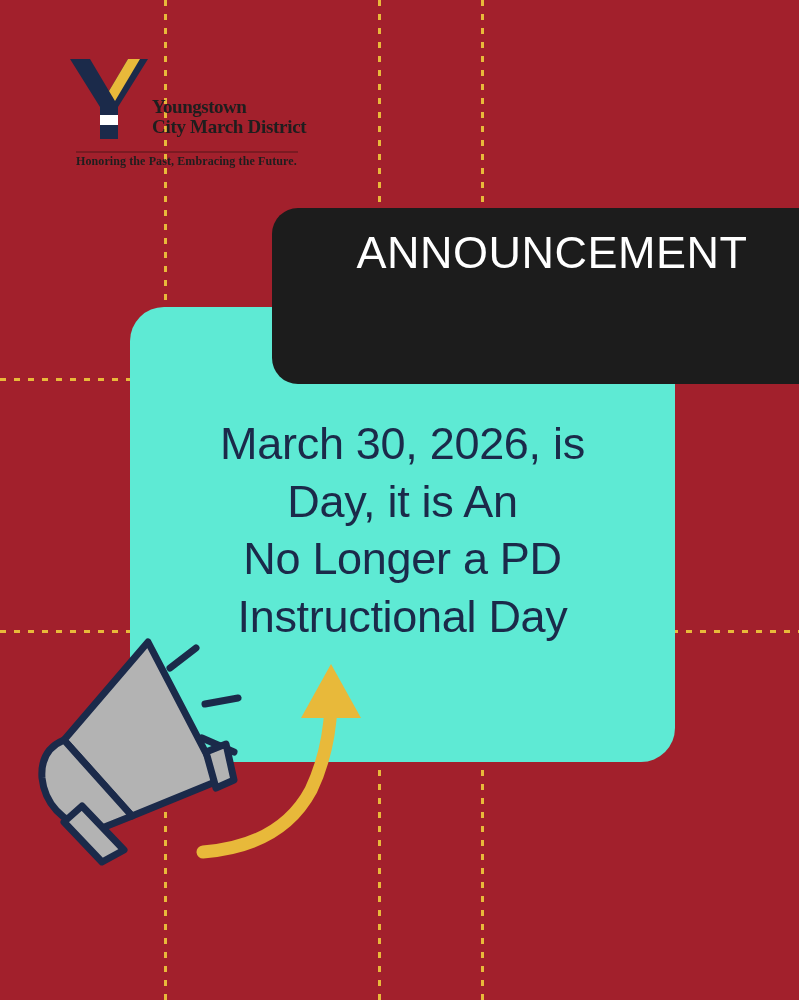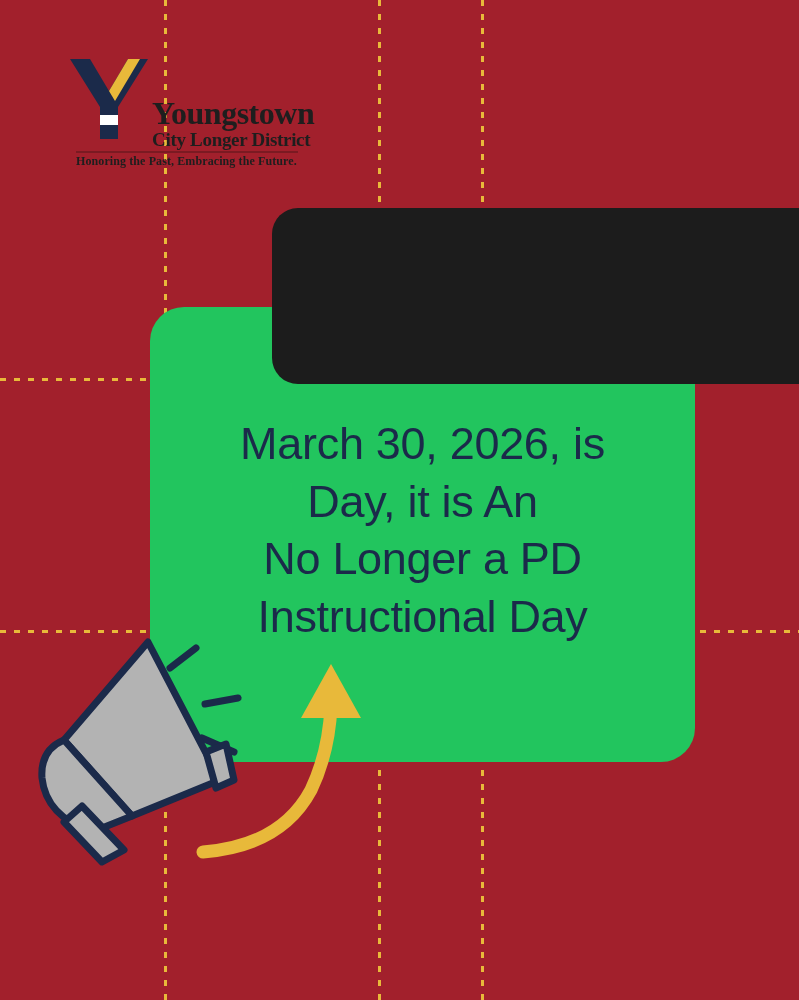--- a/index.html
+++ b/index.html
@@ -59,21 +59,21 @@
   }
   .logo-text {
     position: absolute;
     left: 84px;
     top: 42px;
     width: 230px;
   }
   .logo-line1 {
     font-family: "Liberation Serif", serif;
     font-weight: bold;
-    font-size: 32px;
+    font-size: 19px;
     color: #1E1E1E;
     letter-spacing: -0.5px;
     line-height: 1;
   }
   .logo-line2 {
     font-family: "Liberation Serif", serif;
     font-weight: bold;
     font-size: 19px;
     color: #1E1E1E;
     letter-spacing: -0.3px;
@@ -131,24 +131,23 @@
     margin-top: 2px;
   }
 
   
   .card {
     position: absolute;
     left: 130px;
     top: 307px;
     width: 545px;
     height: 455px;
-    background: #22c55e;
+    background: #5eead4;
     border-radius: 34px;
     z-index: 3;
-    margin-left: 20px;
   }
   .card-text {
     position: absolute;
     left: 40px;
     right: 40px;
     top: 108px;
     text-align: center;
     font-family: "Liberation Sans", sans-serif;
     font-size: 45px;
     line-height: 1.28;
@@ -187,36 +186,37 @@
   <div class="dot-line dot-h" style="top:630px;"></div>
 
   <div class="logo-wrap">
     <svg class="logo-y" viewBox="0 0 82 88">
       <path d="M2 4 L22 4 L41 36 L60 4 L80 4 L50 52 L50 84 L32 84 L32 52 Z" fill="#1B2A4A"></path>
       <path d="M41 36 L60 4 L72 4 L47 46 Z" fill="#E8B93A"></path>
       <path d="M32 60 L50 60 L50 70 L32 70 Z" fill="#FFFFFF"></path>
     </svg>
     <div class="logo-text">
       <div class="logo-line1">Youngstown</div>
-      <div class="logo-line2">City Longer District</div>
+      <div class="logo-line2">City March District</div>
     </div>
     <div class="logo-rule"></div>
     <div class="logo-tag">Honoring the Past, Embracing the Future.</div>
   </div>
 
   <div class="card">
     <div class="card-text">
       <div>March 30, 2026, is</div>
       <div>Day, it is An</div>
       <div>No Longer a PD</div>
       <div>Instructional Day</div>
     </div>
   </div>
 
   <div class="banner">
+    <div class="banner-sub">ANNOUNCEMENT</div>
   </div>
 
   <svg class="megaphone" viewBox="0 0 270 260">
     <g stroke="#1B2A4A" stroke-width="7" stroke-linecap="round" stroke-linejoin="round" fill="none">
       <line x1="150" y1="48" x2="176" y2="28"></line>
       <line x1="185" y1="84" x2="218" y2="78"></line>
       <line x1="182" y1="118" x2="214" y2="132"></line>
     </g>
     <path d="M128 22 L200 160 L112 196 L44 120 Z" fill="#B3B3B3" stroke="#1B2A4A" stroke-width="7" stroke-linejoin="round"></path>
     <path d="M44 120 L112 196 L72 212 Q26 196 22 158 Q20 130 44 120 Z" fill="#B3B3B3" stroke="#1B2A4A" stroke-width="7" stroke-linejoin="round"></path>

